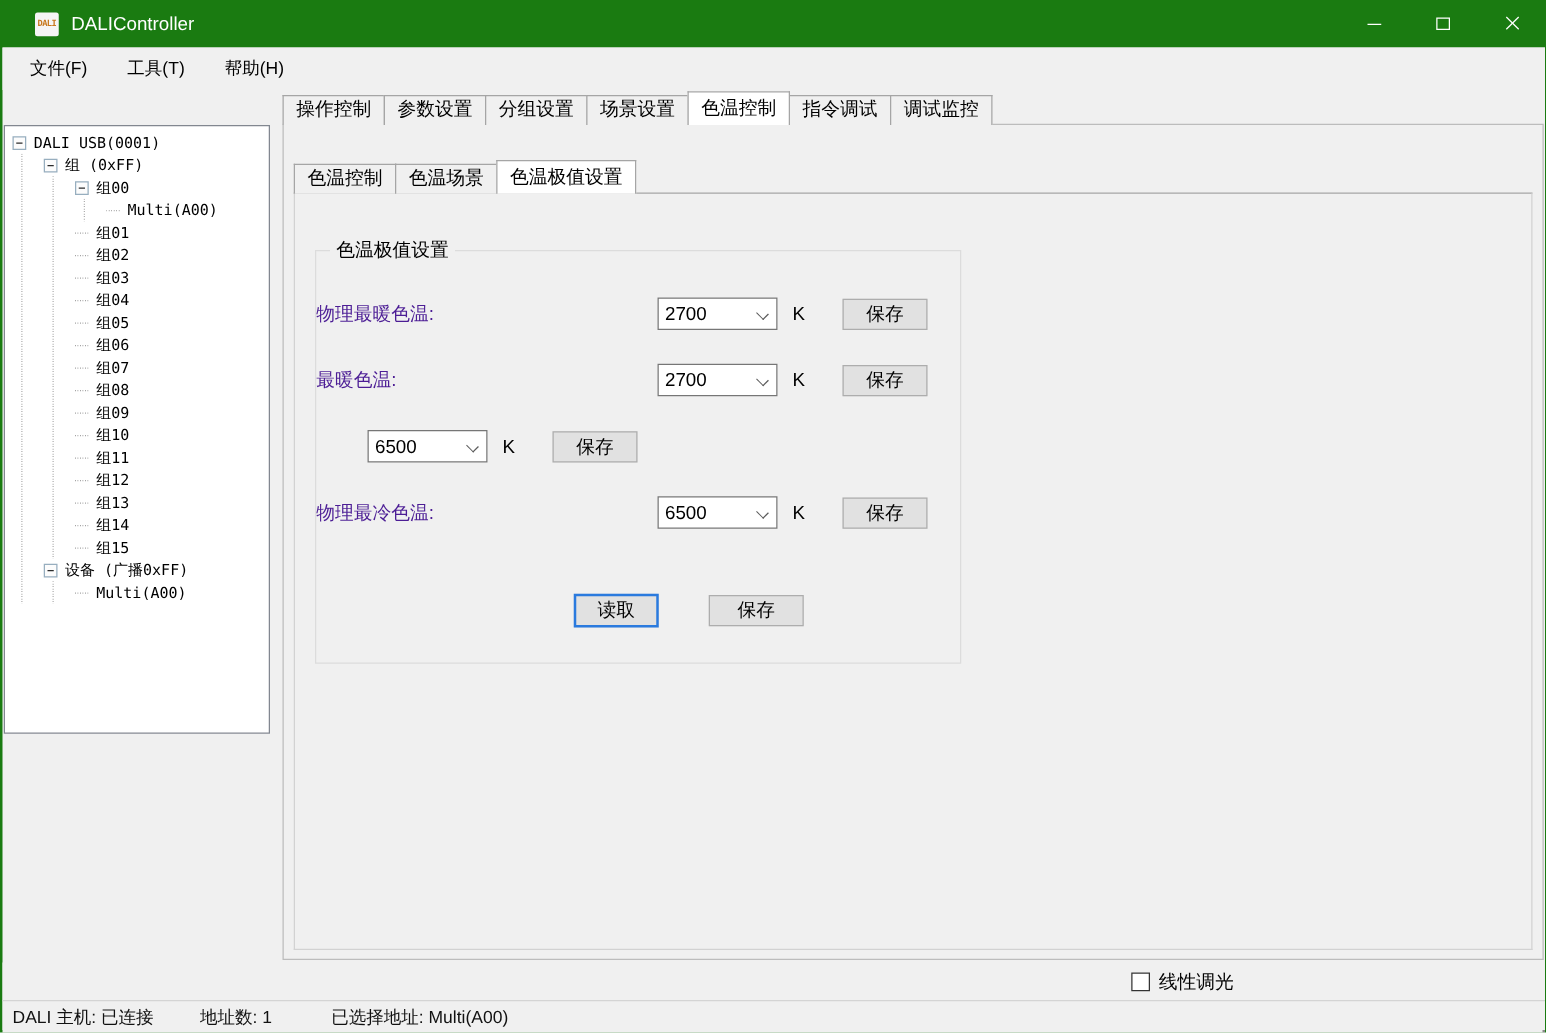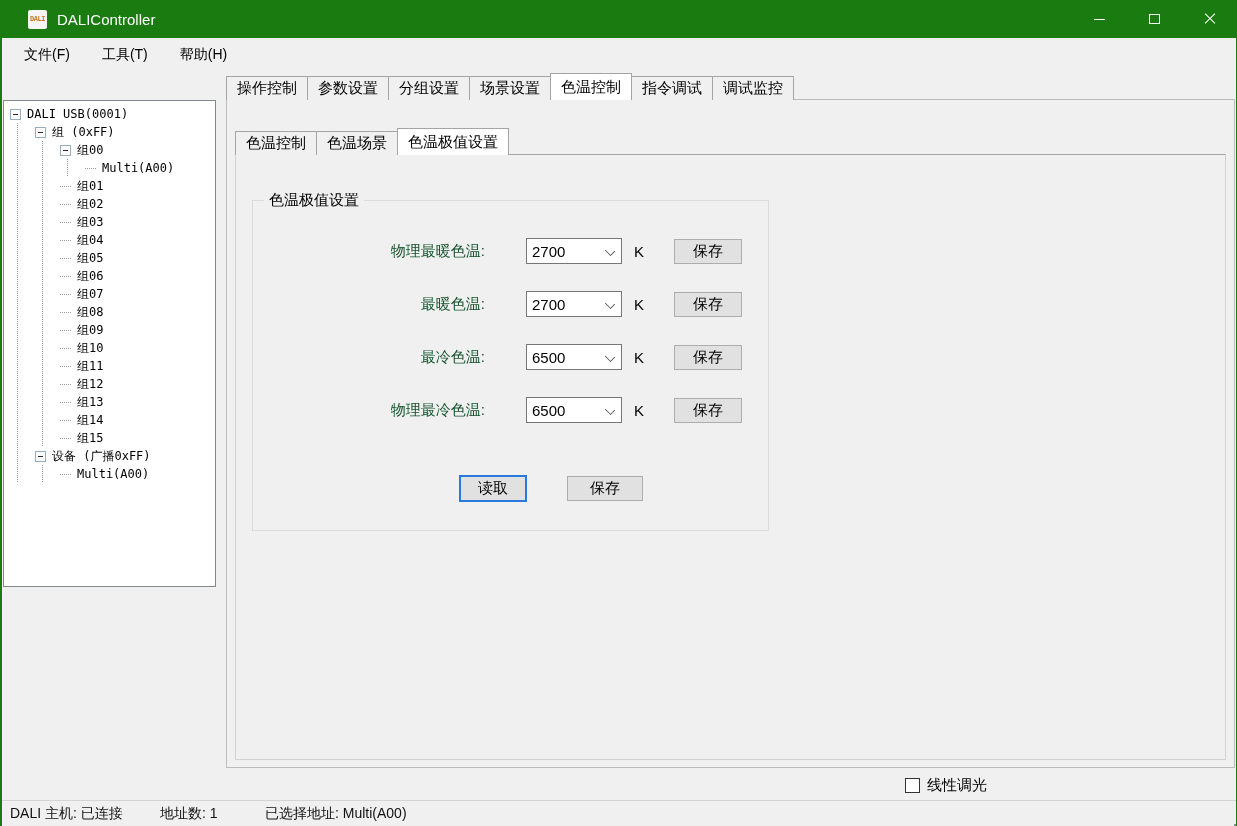--- a/index.html
+++ b/index.html
@@ -59,21 +59,21 @@
   .subtab-strip { position:absolute; left:8px; top:29px; height:26px; display:flex; align-items:flex-end; z-index:3; }
   .subtab-pane { position:absolute; left:8px; top:54px; width:991px; height:606px;
                  background:#f0f0f0; border:1px solid #d2d2d2; border-top-color:#a5a5a5; z-index:1; }
 
   
   .groupbox { position:absolute; left:16px; top:45px; width:517px; height:331px;
               border:1px solid #dcdcdc; }
   .group-title { position:absolute; left:11px; top:-10px; background:#f0f0f0; padding:0 5px;
                  font-size:15px; color:#000; }
   .form-row { position:absolute; left:0; height:26px; display:flex; align-items:center; }
-  .frow-label { display:inline-block; width:232px; text-align:right; font-size:15px; color:#14532d; }
+  .frow-label { display:inline-block; width:232px; text-align:left; font-size:15px; color:#4c1d95; }
   .combo { position:relative; display:inline-flex; align-items:center; margin-left:41px;
            width:96px; height:26px; background:#fff; border:1px solid #767676; }
   .combo-value { font-size:15px; color:#000; padding-left:5px; flex:1; }
   .combo-arrow { position:relative; width:20px; height:24px; }
   .combo-arrow::before { content:''; position:absolute; left:5px; top:8px; width:7px; height:7px;
       border-right:1px solid #5a5a5a; border-bottom:1px solid #5a5a5a; transform:rotate(45deg) scale(1,.8); }
   .unit { font-size:15px; color:#000; margin-left:12px; width:18px; }
   .btn { font-size:15px; color:#000; background:#e1e1e1; border:1px solid #adadad;
          height:25px; padding:0 18px; font-family:inherit; }
   .row-save { margin-left:22px; }
@@ -282,21 +282,20 @@
             <div class="form-row" style="top: 90px;">
               <span class="frow-label">最暖色温:</span>
               <span class="combo">
                 <span class="combo-value">2700</span>
                 <span class="combo-arrow"></span>
               </span>
               <span class="unit">K</span>
               <button class="btn row-save">保存</button>
             </div>
             <div class="form-row" style="top: 143px;">
-              <span class="frow-label">最冷色温:</span>
               <span class="combo">
                 <span class="combo-value">6500</span>
                 <span class="combo-arrow"></span>
               </span>
               <span class="unit">K</span>
               <button class="btn row-save">保存</button>
             </div>
             <div class="form-row" style="top: 196px;">
               <span class="frow-label">物理最冷色温:</span>
               <span class="combo">

